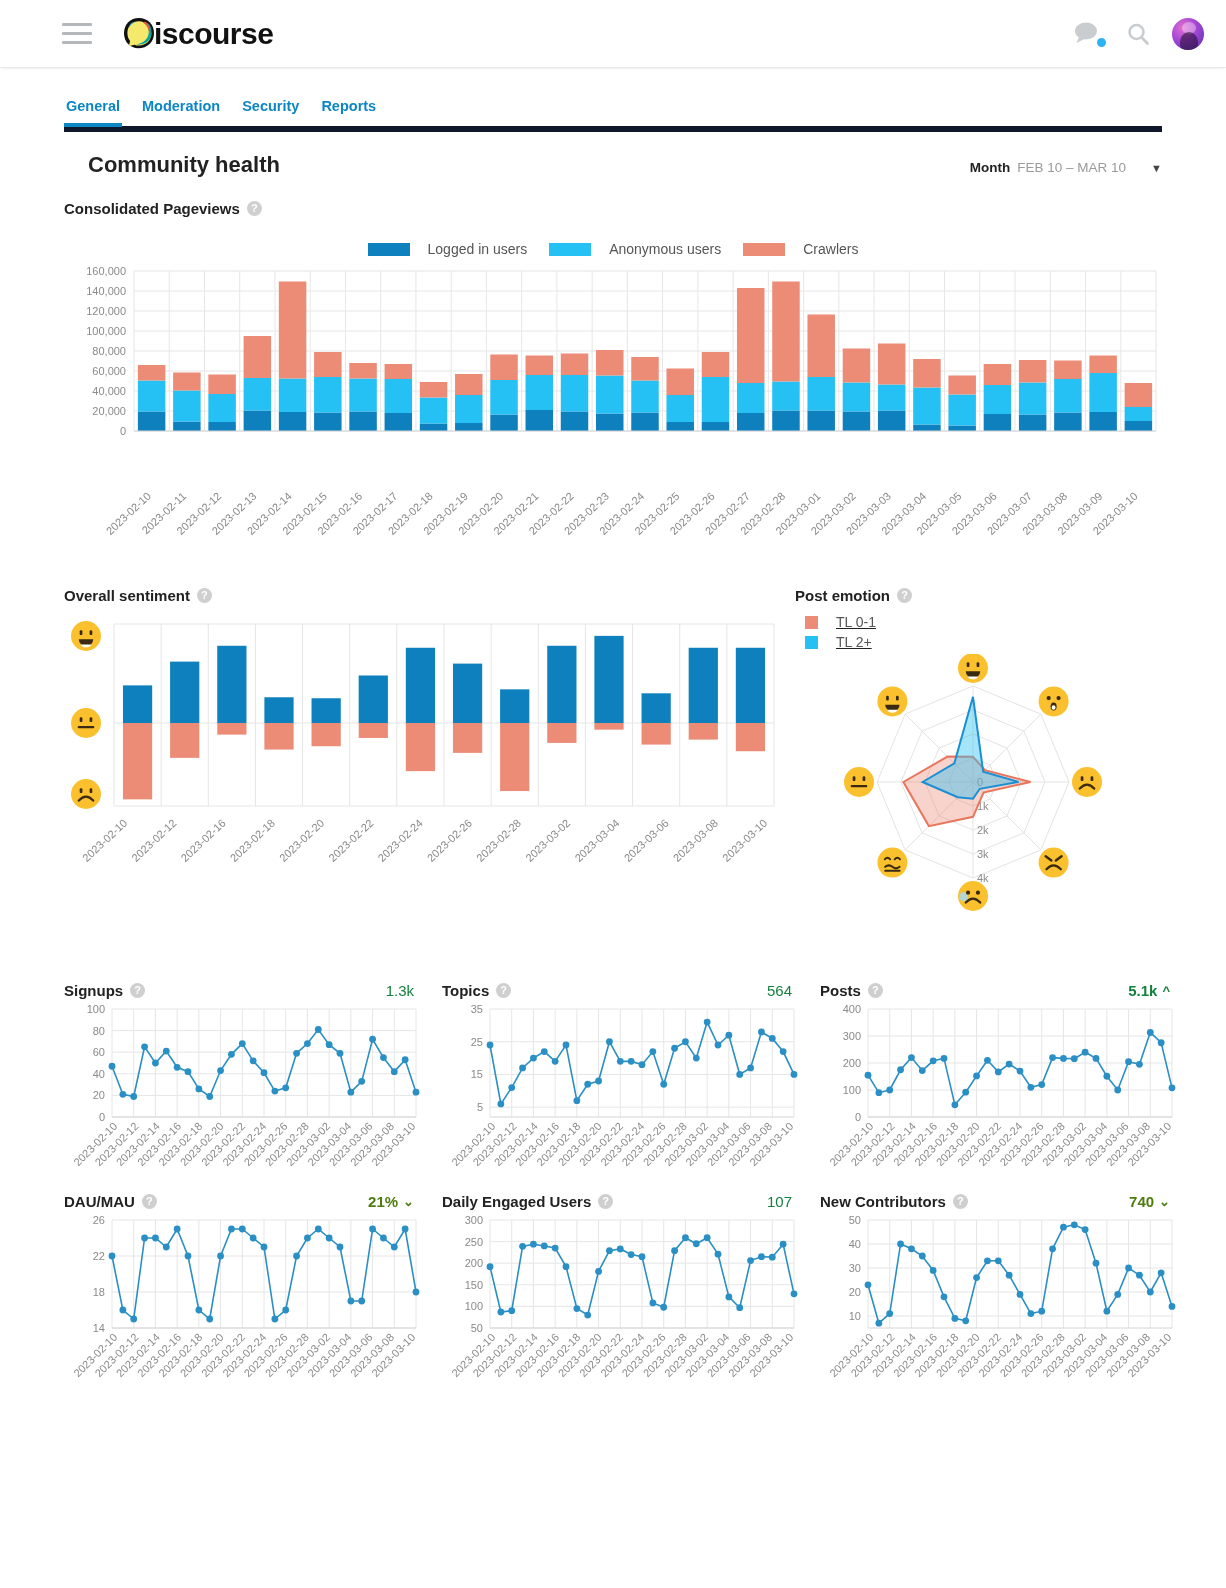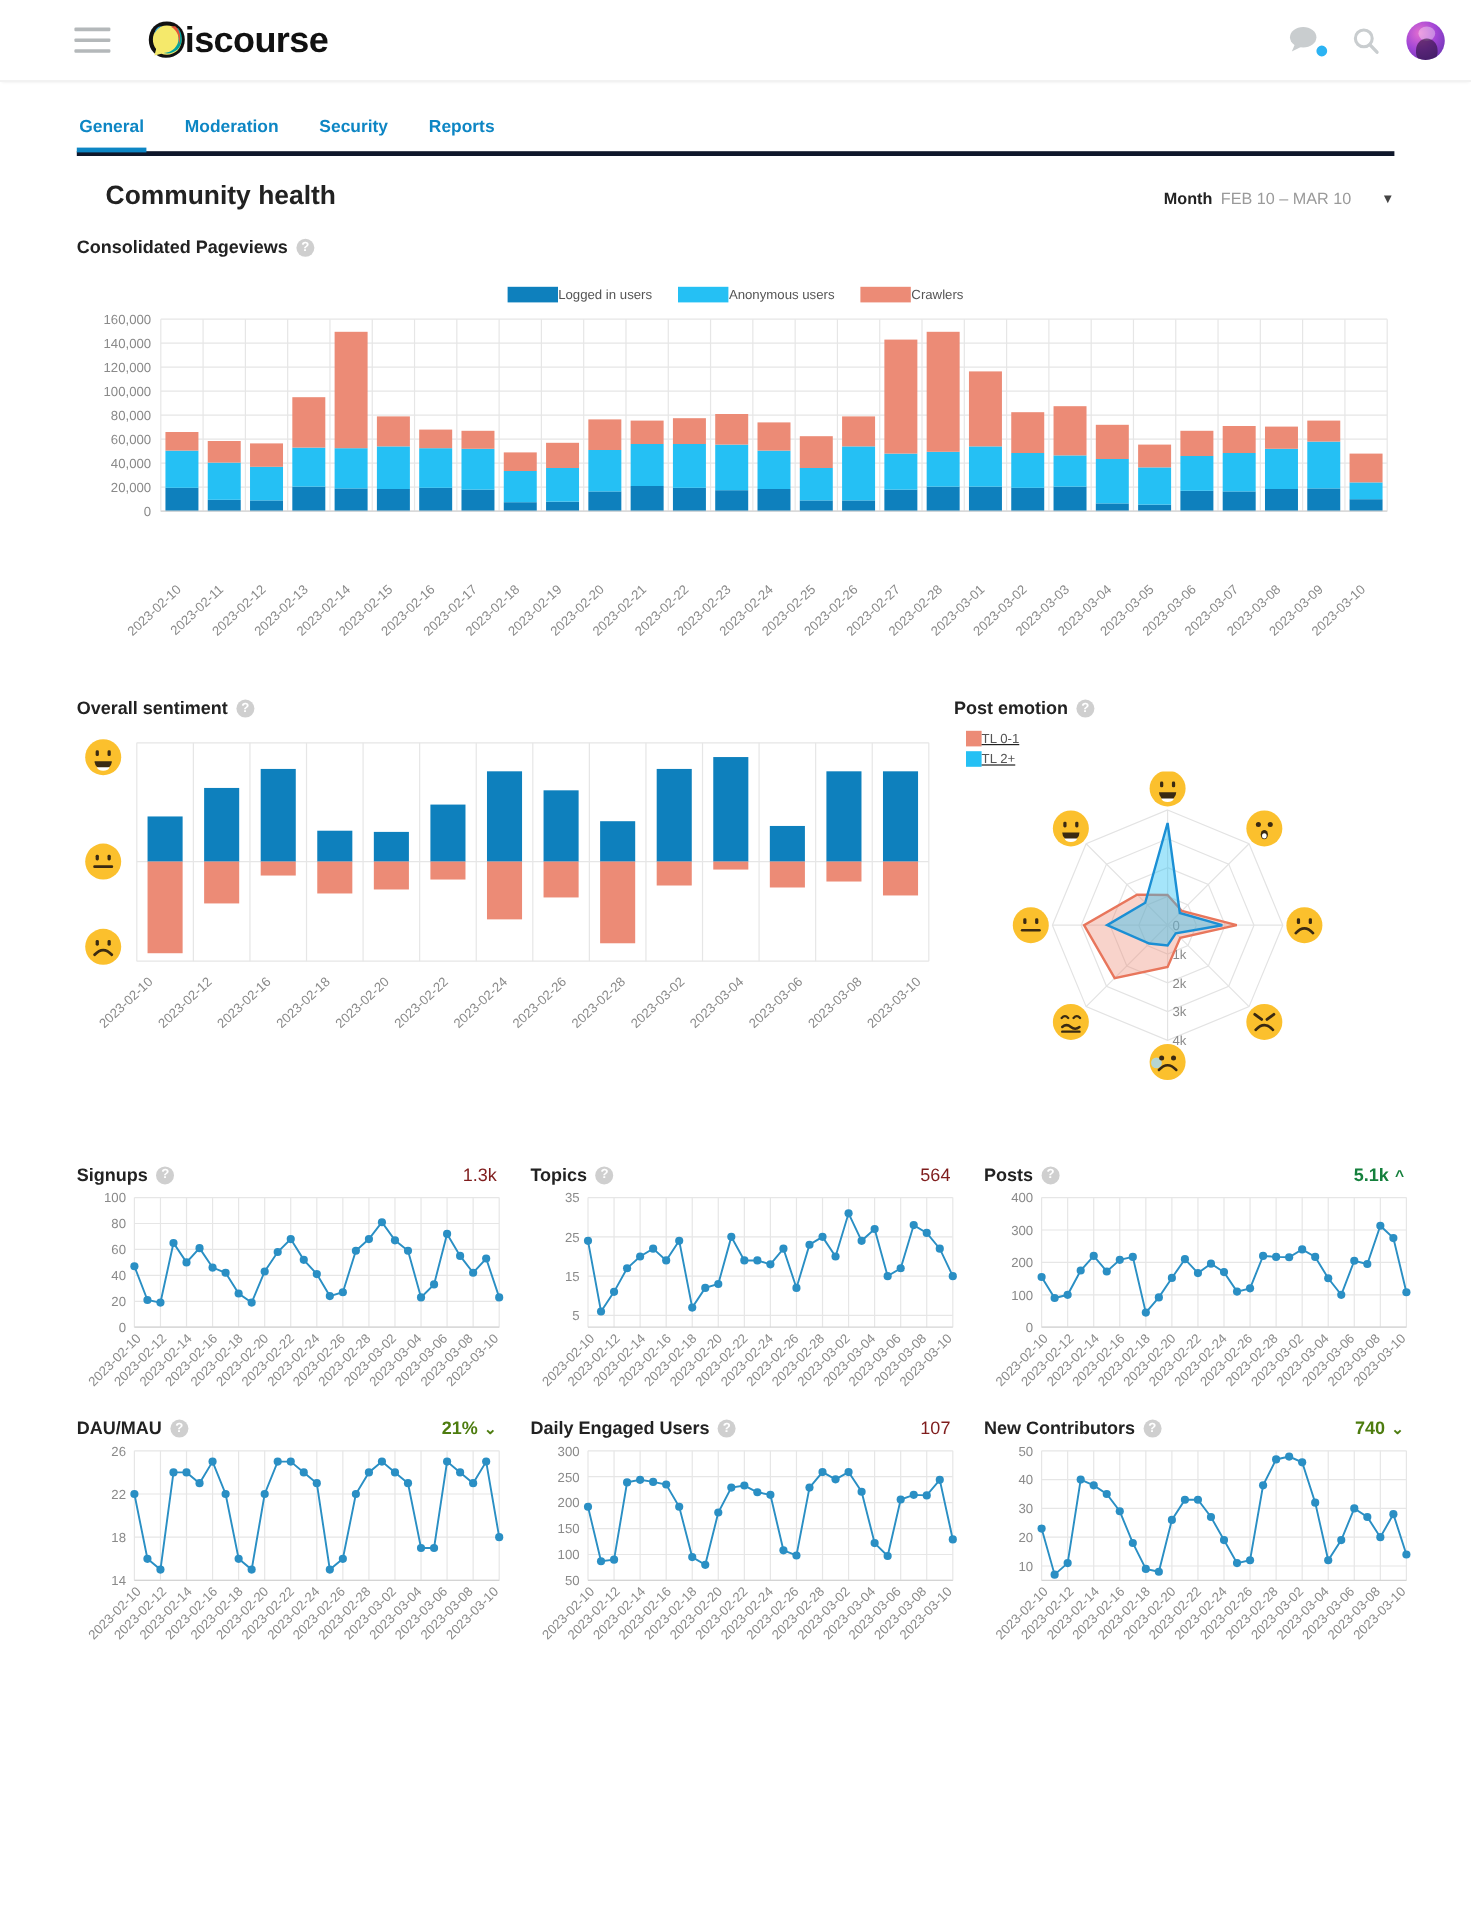--- a/index.html
+++ b/index.html
@@ -42,22 +42,22 @@
     border-radius: 50% 50% 40% 40%; background: rgba(30,10,40,.55);
   }
   .avatar::before {
     content:''; position:absolute; left:10px; top:4px; width:14px; height:12px;
     border-radius: 50%; background: rgba(255,255,255,.35);
   }
 
   
   .page { padding: 0 64px; }
   .tabs {
-    display: flex; gap: 30px; padding-top: 26px;
-    border-bottom: 4px solid #0f172a; position: relative;
+    display: flex; gap: 18px; padding-top: 26px;
+    border-bottom: 6px solid #0f172a; position: relative;
   }
   .tab {
     font-size: 14.5px; font-weight: bold; color: #0d86c4;
     padding: 4px 2px 12px; cursor: pointer; position: relative;
   }
   .tab.active::after {
     content:''; position:absolute; left:0; right:0; bottom:-1px; height: 4px; background: #0d86c4;
   }
 
   .title-row {
@@ -74,21 +74,21 @@
     font-size: 15px; font-weight: bold; color: #222;
     display: flex; align-items: center; gap: 7px;
   }
   .help {
     width: 15px; height: 15px; border-radius: 50%; background: #cfcfcf; color: #fff;
     font-size: 11px; font-weight: bold; display: flex; align-items: center;
     justify-content: center; cursor: pointer; line-height: 1;
   }
 
   .legend { display: flex; justify-content: center; gap: 22px; margin-bottom: 4px; }
-  .legend-item { display: flex; align-items: center; gap: 0; font-size: 11px; color: #555; }
+  .legend-item { display: flex; align-items: center; gap: 18px; font-size: 14px; color: #555; }
   .swatch { width: 42px; height: 13px; }
   .swatch.sm { width: 13px; height: 13px; }
   .tick-text { font-size: 11px; fill: #8a8a8a; }
   .grid-line { stroke: #e6e6e6; stroke-width: 1; }
   .axis-line { stroke: #d4d4d4; stroke-width: 1; }
 
   
   .mid-row { display: flex; gap: 0; margin-top: 34px; }
   .sentiment-block { width: 715px; }
   .emotion-block { width: 380px; margin-left: 16px; }
@@ -97,21 +97,21 @@
   .radar-legend .legend-item { margin-bottom: 4px; }
 
   
   .stats-grid {
     display: grid; grid-template-columns: repeat(3, 1fr);
     column-gap: 18px; row-gap: 8px; margin-top: 52px;
   }
   .stat-card { padding-top: 6px; }
   .stat-head { display: flex; align-items: center; justify-content: space-between; padding-right: 10px; }
   .stat-name { font-size: 15px; font-weight: bold; color: #222; display:flex; align-items:center; gap:7px; }
-  .stat-value { font-size: 15px; color: #7f1d1d; display:flex; align-items:center; gap:5px; font-weight: normal;}
+  .stat-value { font-size: 15px; color: #15803d; display:flex; align-items:center; gap:5px; font-weight: normal;}
   .stat-value.up { color: #15803d; font-weight: bold; }
   .stat-value.down { color: #4d7c0f; font-weight: bold; }
   .trend { font-size: 13px; font-weight: bold; }
   svg { display: block; }
 </style>
 </head>
 <body>
 
 <div class="site-header">
   <div class="hamburger">

